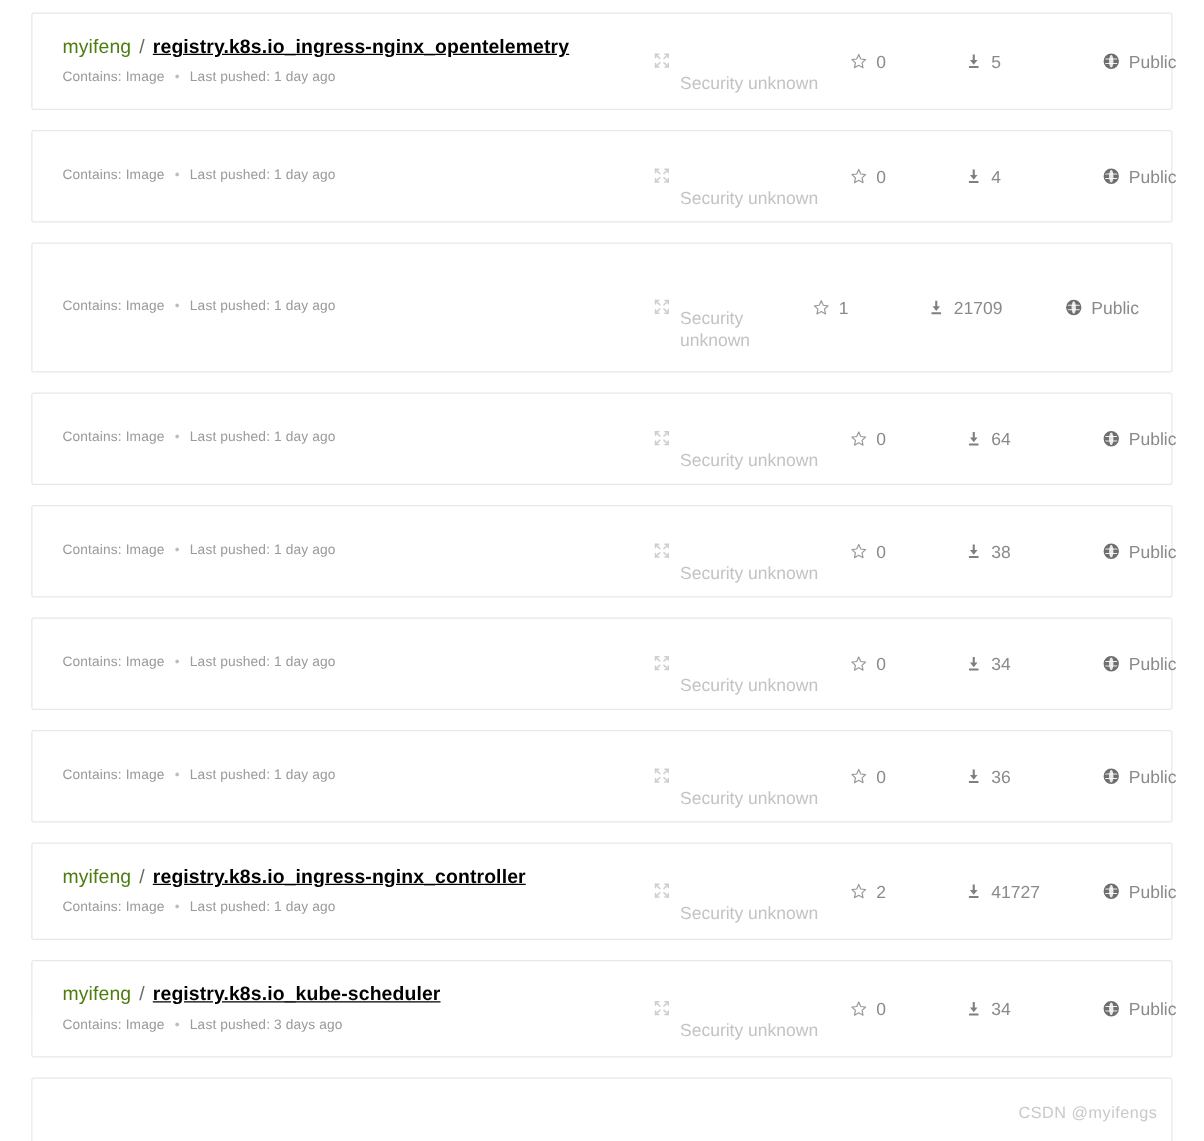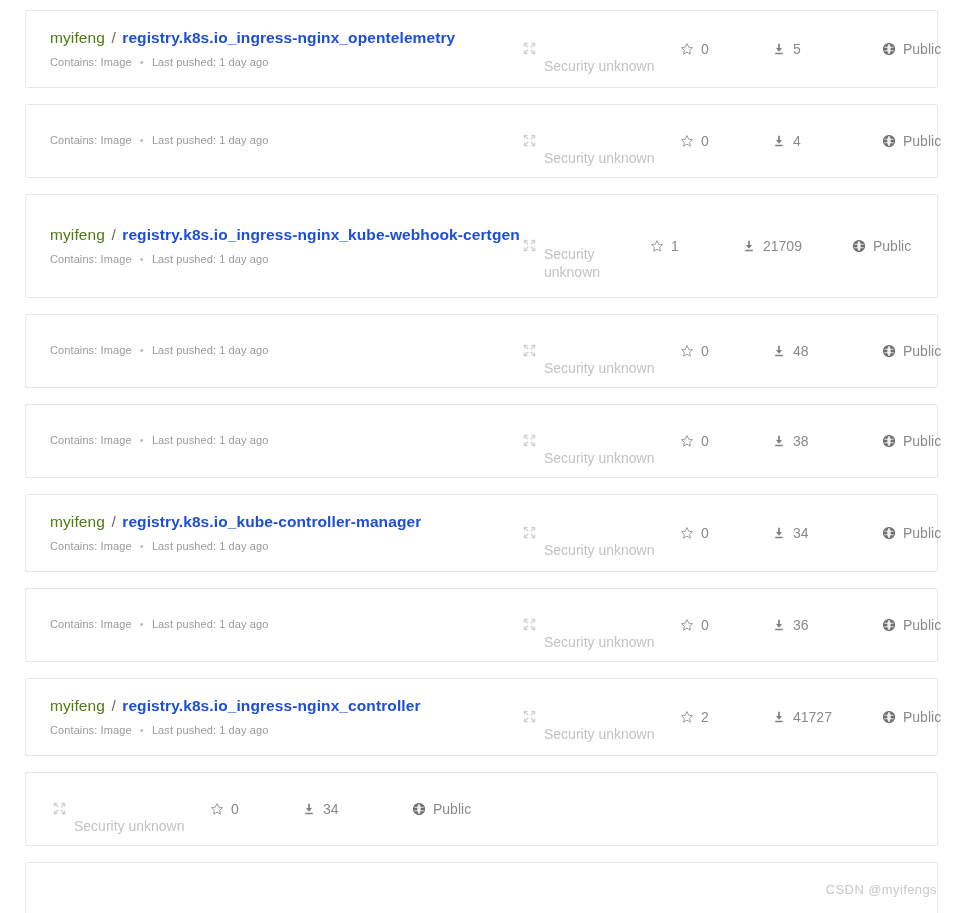--- a/index.html
+++ b/index.html
@@ -51,21 +51,22 @@
   }
 
   .repo-sep {
     font-weight: 400;
     color: #6a6a6a;
     padding: 0 2px;
   }
 
   .repo-name {
     font-weight: bold;
-    color: #1d4ed8;
+    color: #000000;
+    text-decoration: underline;
   }
 
   .repo-sub {
     font-size: 11px;
     color: #9a9a9a;
     line-height: 1.4;
     letter-spacing: 0.1px;
   }
 
   .repo-sub .dot {
@@ -116,21 +117,21 @@
   }
 
   .meta-stars .val,
   .meta-pulls .val,
   .meta-vis .val { padding-left: 7px; }
 
   .icon { display: inline-flex; flex: 0 0 auto; line-height: 0; }
 
   .watermark {
     position: absolute;
-    right: 26px;
+    right: 37px;
     bottom: 16px;
     font-size: 13px;
     color: #c9c9c9;
     letter-spacing: 0.4px;
     pointer-events: none;
     user-select: none;
   }
 </style>
 </head>
 <body>
@@ -250,25 +251,20 @@
             <circle cx="8" cy="8" r="6.4" fill="none" stroke="#6e6e6e" stroke-width="1.2"></circle>
           </svg>
         </span>
         <span class="val">Public</span>
       </div>
     </div>
   </div>
 
   <div class="repo-card tall">
     <div class="repo-main">
-      <div class="repo-title">
-        <span class="repo-owner">myifeng</span>
-        <span class="repo-sep">/</span>
-        <span class="repo-name">registry.k8s.io_ingress-nginx_kube-webhook-certgen</span>
-      </div>
       <div class="repo-sub">
         <span>Contains: Image</span>
         <span class="dot">•</span>
         <span>Last pushed: 1 day ago</span>
       </div>
     </div>
     <div class="repo-meta">
       <div class="meta-security wrap">
         <span class="icon">
           <svg width="15" height="15" viewBox="0 0 16 16" aria-hidden="true">
@@ -351,21 +347,21 @@
       </div>
       <div class="meta-pulls">
         <span class="icon">
           <svg width="14" height="14" viewBox="0 0 16 16" aria-hidden="true">
             <g fill="#7f7f7f">
               <path d="M7.05 1.9 h1.9 v5.0 h2.5 L8 11.2 L4.55 6.9 h2.5 Z"></path>
               <rect x="3.6" y="12.4" width="8.8" height="1.7" rx="0.5"></rect>
             </g>
           </svg>
         </span>
-        <span class="val">48</span>
+        <span class="val">64</span>
       </div>
       <div class="meta-vis">
         <span class="icon">
           <svg width="14" height="14" viewBox="0 0 16 16" aria-hidden="true">
             <circle cx="8" cy="8" r="6.4" fill="#6e6e6e"></circle>
             <path d="M8 1.6 C5.3 4 5.3 12 8 14.4 C10.7 12 10.7 4 8 1.6 Z" fill="#ffffff" opacity="0.85"></path>
             <path d="M1.9 6.0 H14.1 M1.9 10.0 H14.1" stroke="#ffffff" stroke-width="1" opacity="0.9" fill="none"></path>
             <circle cx="8" cy="8" r="6.4" fill="none" stroke="#6e6e6e" stroke-width="1.2"></circle>
           </svg>
         </span>
@@ -426,25 +422,20 @@
             <circle cx="8" cy="8" r="6.4" fill="none" stroke="#6e6e6e" stroke-width="1.2"></circle>
           </svg>
         </span>
         <span class="val">Public</span>
       </div>
     </div>
   </div>
 
   <div class="repo-card">
     <div class="repo-main">
-      <div class="repo-title">
-        <span class="repo-owner">myifeng</span>
-        <span class="repo-sep">/</span>
-        <span class="repo-name">registry.k8s.io_kube-controller-manager</span>
-      </div>
       <div class="repo-sub">
         <span>Contains: Image</span>
         <span class="dot">•</span>
         <span>Last pushed: 1 day ago</span>
       </div>
     </div>
     <div class="repo-meta">
       <div class="meta-security">
         <span class="icon">
           <svg width="15" height="15" viewBox="0 0 16 16" aria-hidden="true">
@@ -606,20 +597,32 @@
             <path d="M1.9 6.0 H14.1 M1.9 10.0 H14.1" stroke="#ffffff" stroke-width="1" opacity="0.9" fill="none"></path>
             <circle cx="8" cy="8" r="6.4" fill="none" stroke="#6e6e6e" stroke-width="1.2"></circle>
           </svg>
         </span>
         <span class="val">Public</span>
       </div>
     </div>
   </div>
 
   <div class="repo-card">
+    <div class="repo-main">
+      <div class="repo-title">
+        <span class="repo-owner">myifeng</span>
+        <span class="repo-sep">/</span>
+        <span class="repo-name">registry.k8s.io_kube-scheduler</span>
+      </div>
+      <div class="repo-sub">
+        <span>Contains: Image</span>
+        <span class="dot">•</span>
+        <span>Last pushed: 3 days ago</span>
+      </div>
+    </div>
     <div class="repo-meta">
       <div class="meta-security">
         <span class="icon">
           <svg width="15" height="15" viewBox="0 0 16 16" aria-hidden="true">
             <g fill="none" stroke="#cfcfcf" stroke-width="1.4" stroke-linecap="round">
               <path d="M2.6 2.6 L6.2 6.2 M9.8 9.8 L13.4 13.4"></path>
               <path d="M13.4 2.6 L9.8 6.2 M6.2 9.8 L2.6 13.4"></path>
               <path d="M2.6 2.6 L2.6 5.4 M2.6 2.6 L5.4 2.6"></path>
               <path d="M13.4 2.6 L10.6 2.6 M13.4 2.6 L13.4 5.4"></path>
               <path d="M2.6 13.4 L2.6 10.6 M2.6 13.4 L5.4 13.4"></path>

